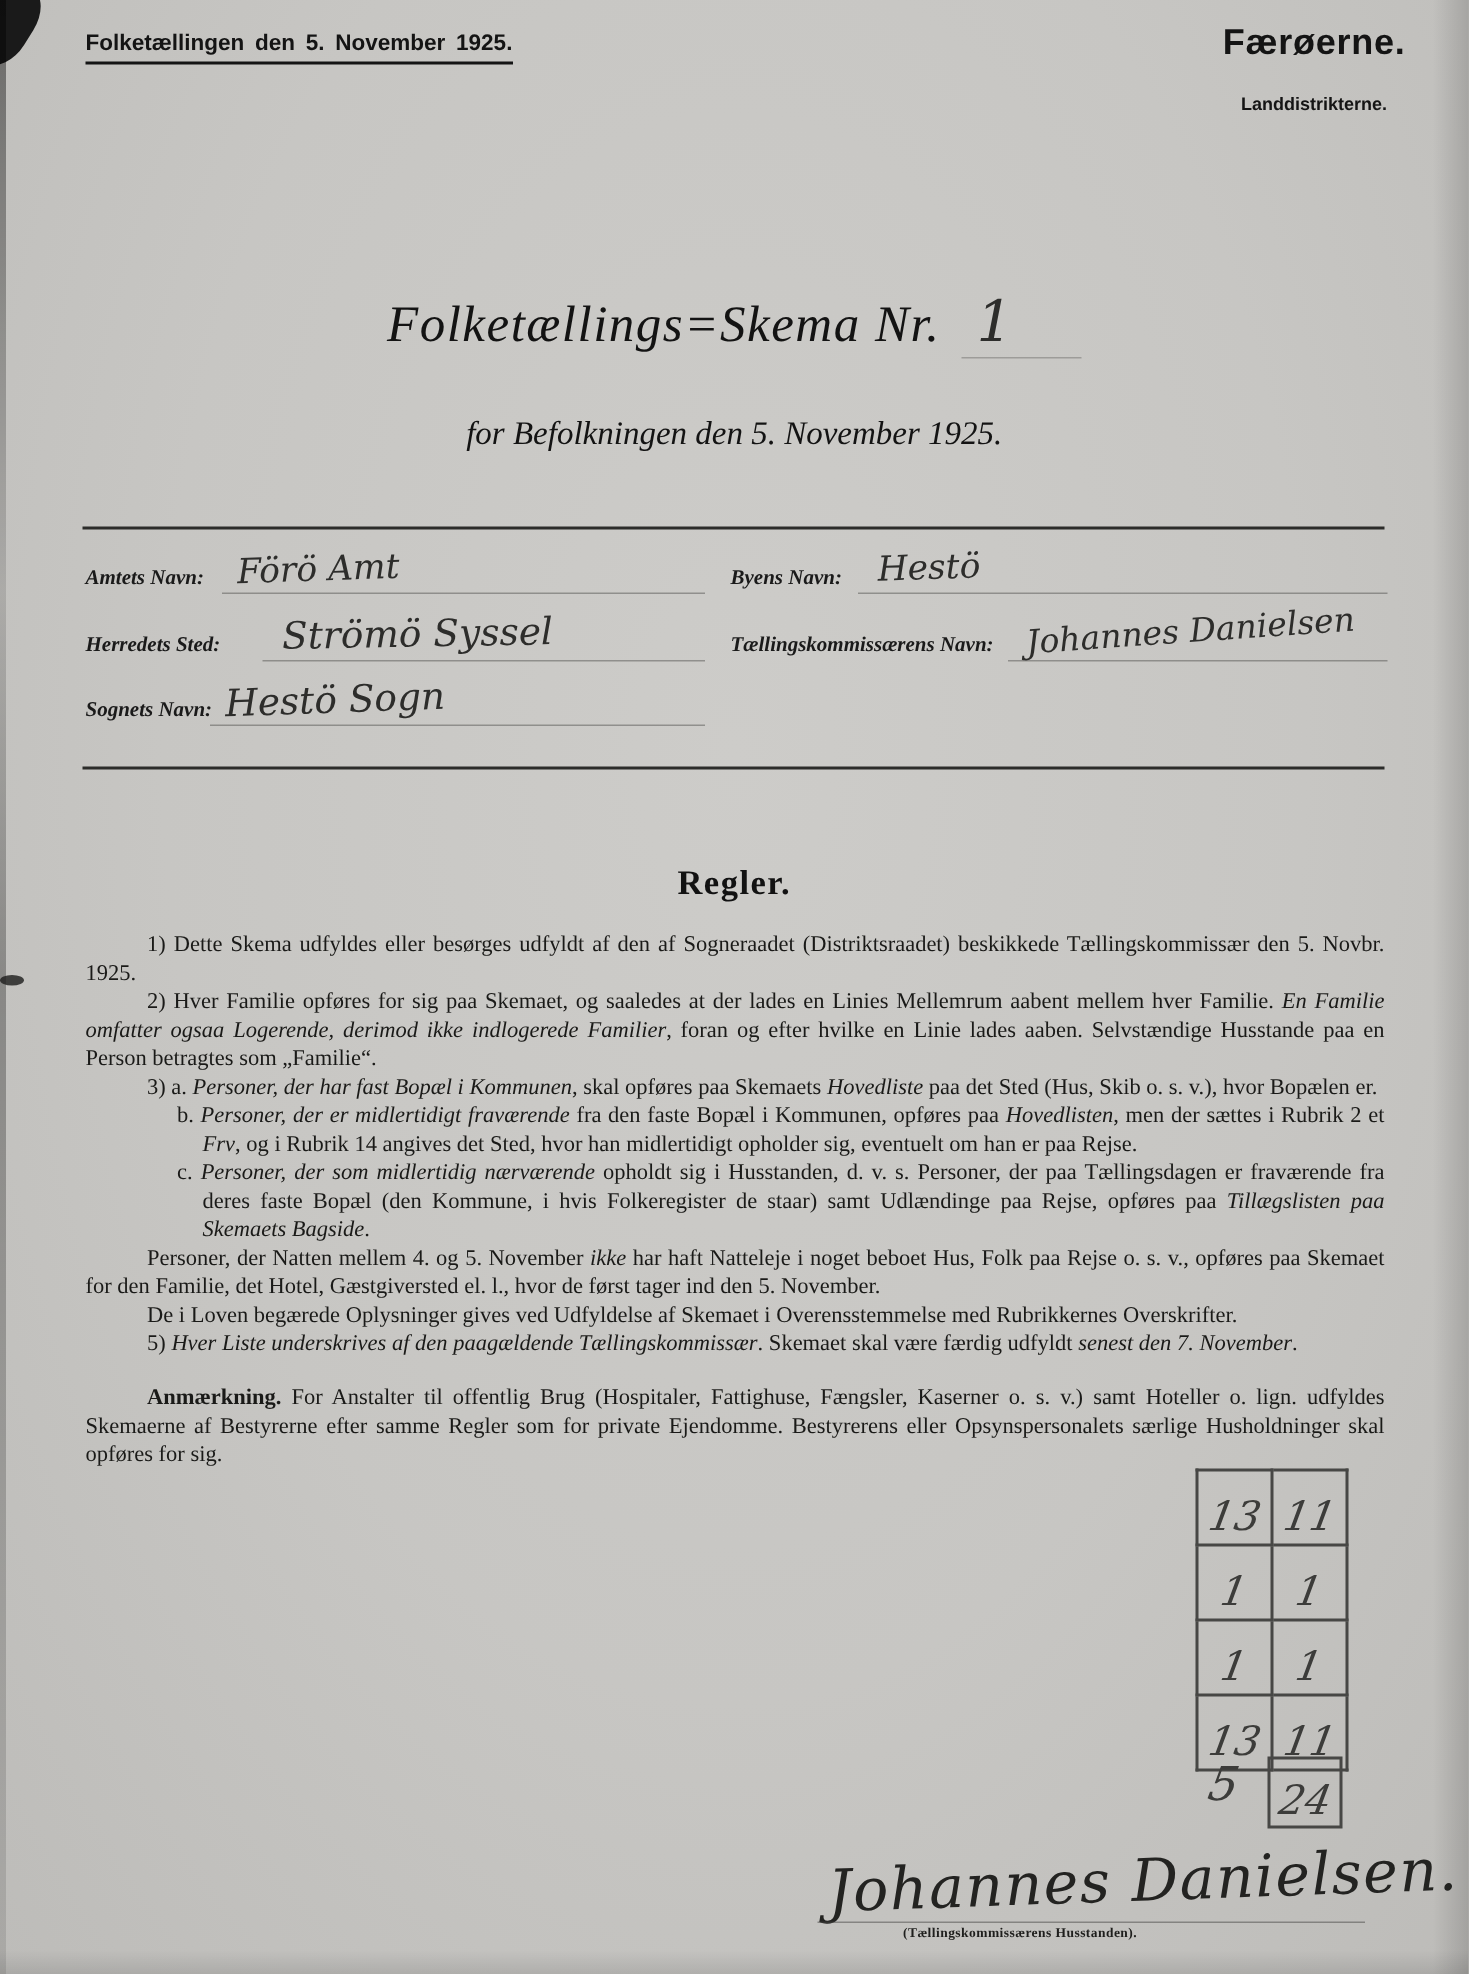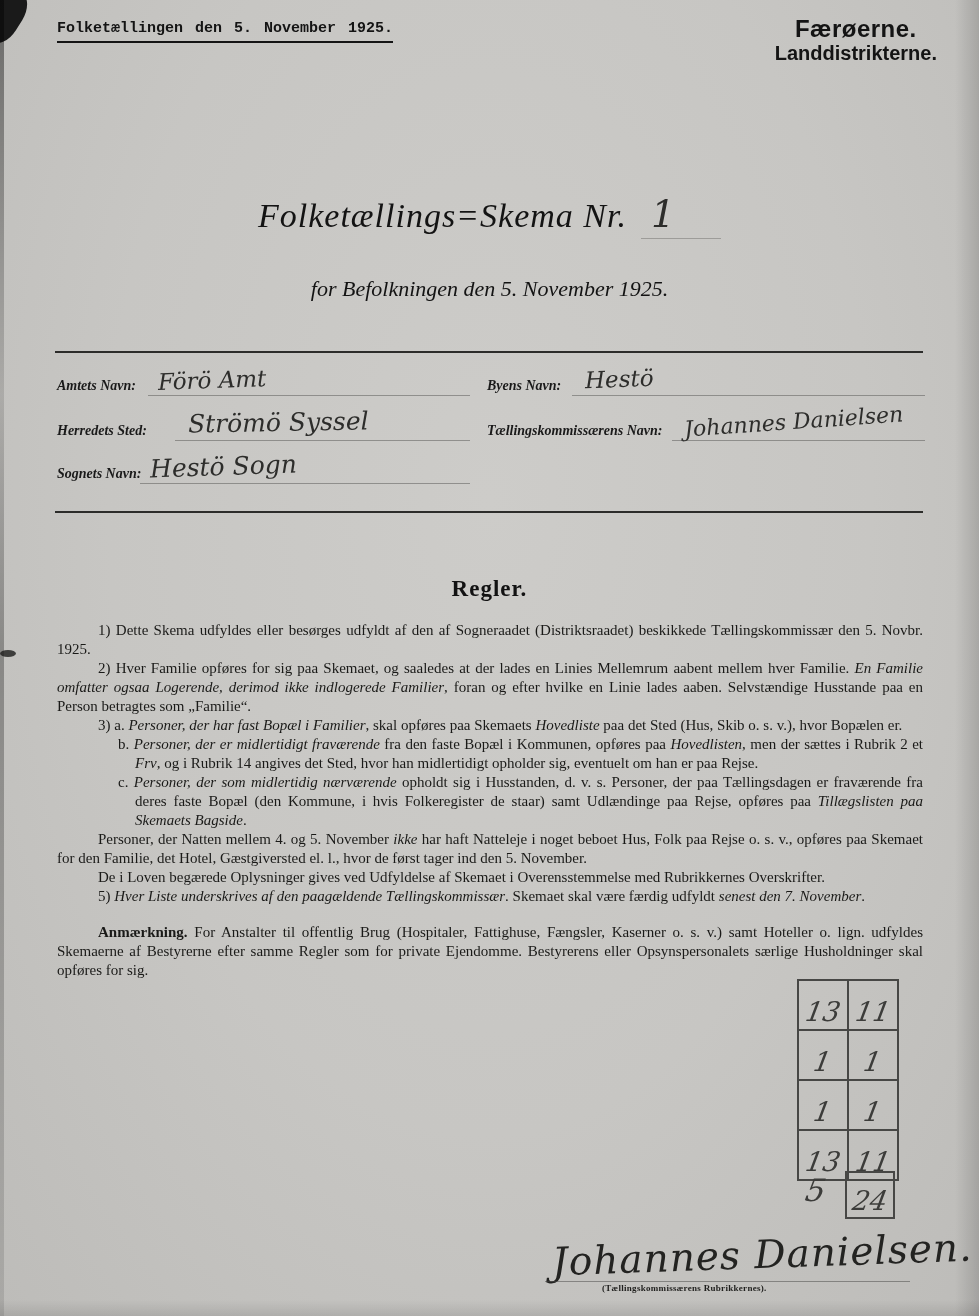--- a/index.html
+++ b/index.html
@@ -14,26 +14,26 @@
     transform:rotate(32deg);border-radius:40%;opacity:.92;}
   .edge-left{position:absolute;top:0;left:0;width:4px;height:100%;
     background:linear-gradient(to bottom, rgba(0,0,0,.45), rgba(0,0,0,.12) 30%, rgba(0,0,0,.3) 50%, rgba(0,0,0,.1));}
   .edge-smudge{position:absolute;left:0;top:650px;width:16px;height:7px;background:#1d1d1b;border-radius:50%;opacity:.8;}
   .edge-right{position:absolute;top:0;right:0;width:24px;height:100%;
     background:linear-gradient(to right, rgba(0,0,0,0), rgba(0,0,0,.14));}
   .edge-bottom{position:absolute;bottom:0;left:0;width:100%;height:16px;
     background:linear-gradient(to bottom, rgba(0,0,0,0), rgba(0,0,0,.10));}
 
   
-  .hdr-left{position:absolute;left:57px;top:20px;font-family:Liberation Mono, monospace;
+  .hdr-left{position:absolute;left:57px;top:20px;font-family:Liberation Sans, sans-serif;
     font-weight:bold;font-size:15px;color:#141414;border-bottom:2px solid #141414;padding-bottom:4px;word-spacing:3px;}
   .hdr-right{position:absolute;right:42px;top:16px;text-align:center;font-family:"Liberation Sans",sans-serif;
     font-weight:bold;color:#141414;}
   .hdr-right .region{font-size:24px;line-height:26px;letter-spacing:.5px;}
-  .hdr-right .district{font-size:20px;line-height:22px;}
+  .hdr-right .district{font-size:12px;line-height:22px;margin-top:16px;}
 
   
   .title-row{position:absolute;left:0;top:192px;width:100%;text-align:center;white-space:nowrap;}
   .title-main{font-size:34px;font-weight:normal;font-style:italic;letter-spacing:1px;color:#131313;}
   .title-number{display:inline-block;min-width:66px;margin-left:14px;border-bottom:1px solid #9d9c99;
     text-align:left;padding:0 4px 2px 10px;vertical-align:baseline;}
   .subtitle{position:absolute;left:0;top:276px;width:100%;text-align:center;
     font-size:22px;font-weight:normal;font-style:italic;color:#131313;}
 
   .hrule{position:absolute;left:55px;width:868px;height:2px;background:#2c2c2a;}
@@ -117,21 +117,21 @@
   <div class="hv hand" style="left:150px;top:452px;font-size:25px;transform:rotate(-2deg);">Hestö Sogn</div>
   <div class="fline" style="left:140px;top:483px;width:330px;"></div>
 
   <div class="hrule hr2"></div>
 
   <div class="regler">Regler.</div>
 
   <div class="rules">
     <p class="p-num"><span>1) Dette Skema udfyldes eller besørges udfyldt af den af Sogneraadet (Distriktsraadet) beskikkede Tællingskommissær den 5. Novbr. 1925.</span></p>
     <p class="p-num"><span>2) Hver Familie opføres for sig paa Skemaet, og saaledes at der lades en Linies Mellemrum aabent mellem hver Familie. </span><span class="it">En Familie omfatter ogsaa Logerende, derimod ikke indlogerede Familier</span><span>, foran og efter hvilke en Linie lades aaben. Selvstændige Husstande paa en Person betragtes som „Familie“.</span></p>
-    <p class="p-hang-a"><span>3) a. </span><span class="it">Personer, der har fast Bopæl i Familier</span><span>, skal opføres paa Skemaets </span><span class="it">Hovedliste</span><span> paa det Sted (Hus, Skib o. s. v.), hvor Bopælen er.</span></p>
+    <p class="p-hang-a"><span>3) a. </span><span class="it">Personer, der har fast Bopæl i Kommunen</span><span>, skal opføres paa Skemaets </span><span class="it">Hovedliste</span><span> paa det Sted (Hus, Skib o. s. v.), hvor Bopælen er.</span></p>
     <p class="p-hang-b"><span>b. </span><span class="it">Personer, der er midlertidigt fraværende</span><span> fra den faste Bopæl i Kommunen, opføres paa </span><span class="it">Hovedlisten</span><span>, men der sættes i Rubrik 2 et </span><span class="it">Frv</span><span>, og i Rubrik 14 angives det Sted, hvor han midlertidigt opholder sig, eventuelt om han er paa Rejse.</span></p>
     <p class="p-hang-b"><span>c. </span><span class="it">Personer, der som midlertidig nærværende</span><span> opholdt sig i Husstanden, d. v. s. Personer, der paa Tællingsdagen er fraværende fra deres faste Bopæl (den Kommune, i hvis Folkeregister de staar) samt Udlændinge paa Rejse, opføres paa </span><span class="it">Tillægslisten paa Skemaets Bagside</span><span>.</span></p>
     <p class="p-num"><span>Personer, der Natten mellem 4. og 5. November </span><span class="it">ikke</span><span> har haft Natteleje i noget beboet Hus, Folk paa Rejse o. s. v., opføres paa Skemaet for den Familie, det Hotel, Gæstgiversted el. l., hvor de først tager ind den 5. November.</span></p>
     <p class="p-num"><span>De i Loven begærede Oplysninger gives ved Udfyldelse af Skemaet i Overensstemmelse med Rubrikkernes Overskrifter.</span></p>
     <p class="p-num"><span>5) </span><span class="it">Hver Liste underskrives af den paagældende Tællingskommissær</span><span>. Skemaet skal være færdig udfyldt </span><span class="it">senest den 7. November</span><span>.</span></p>
     <p class="remark"><span class="bd">Anmærkning.</span><span> For Anstalter til offentlig Brug (Hospitaler, Fattighuse, Fængsler, Kaserner o. s. v.) samt Hoteller o. lign. udfyldes Skemaerne af Bestyrerne efter samme Regler som for private Ejendomme. Bestyrerens eller Opsynspersonalets særlige Husholdninger skal opføres for sig.</span></p>
   </div>
 
   <table class="tally">
     <tbody>
@@ -151,15 +151,15 @@
         <td><span class="tnum hand">13</span></td>
         <td><span class="tnum hand">11</span></td>
       </tr>
     </tbody>
   </table>
   <div class="extra-left hand tnum">5</div>
   <div class="extra-cell"><span class="tnum hand">24</span></div>
 
   <div class="sig hand">Johannes Danielsen.</div>
   <div class="sig-line"></div>
-  <div class="sig-caption">(Tællingskommissærens Rubrikkernes).</div>
+  <div class="sig-caption">(Tællingskommissærens Husstanden).</div>
 
 </div>
 
 </body></html>

